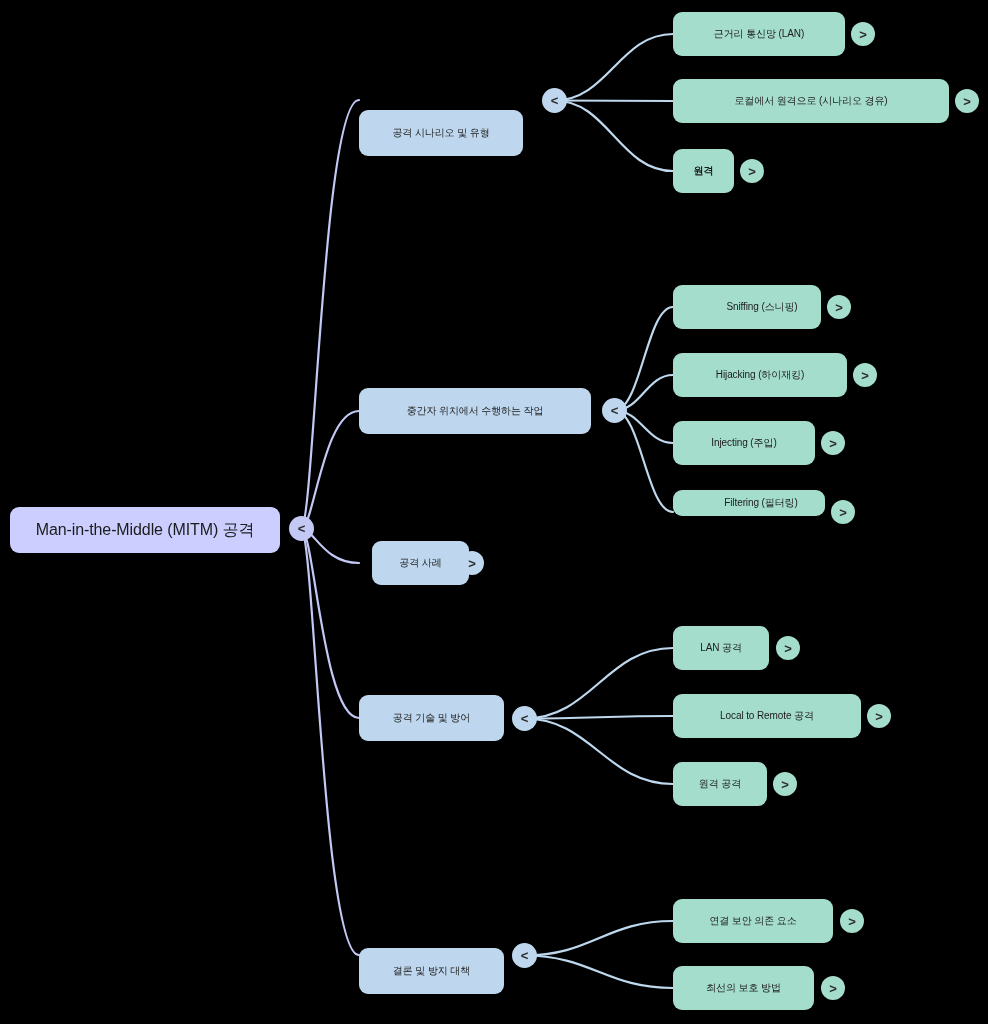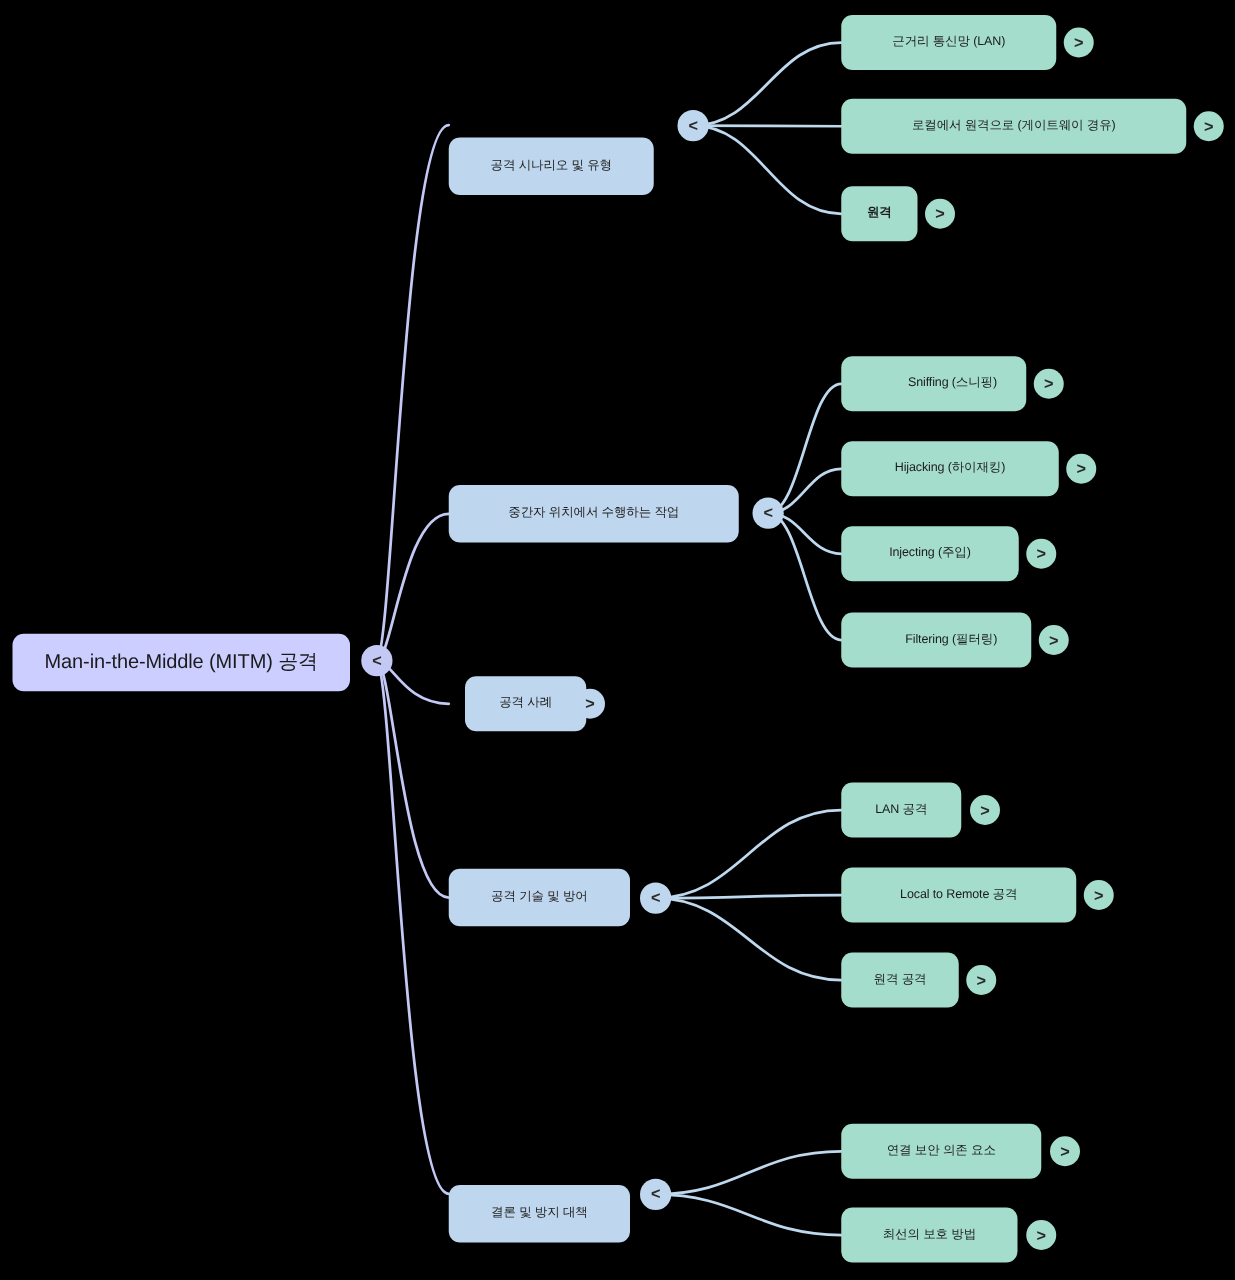--- a/index.html
+++ b/index.html
@@ -106,21 +106,21 @@
     <div class="toggle toggle-l2" style="left: 542px; top: 88px; width: 25px; height: 25px;">
       <span>&lt;</span>
     </div>
     <div class="node-box node-l3" style="left: 673px; top: 12px; width: 172px; height: 44px;">
       <span class="node-label">근거리 통신망 (LAN)</span>
     </div>
     <div class="toggle toggle-l3" style="left: 851px; top: 22px; width: 24px; height: 24px;">
       <span>&gt;</span>
     </div>
     <div class="node-box node-l3" style="left: 673px; top: 79px; width: 276px; height: 44px;">
-      <span class="node-label">로컬에서 원격으로 (게이트웨이 경유)</span>
+      <span class="node-label">로컬에서 원격으로 (시나리오 경유)</span>
     </div>
     <div class="toggle toggle-l3" style="left: 955px; top: 89px; width: 24px; height: 24px;">
       <span>&gt;</span>
     </div>
     <div class="node-box node-l3" style="left: 673px; top: 149px; width: 61px; height: 44px; font-weight: bold;">
       <span class="node-label">원격</span>
     </div>
     <div class="toggle toggle-l3" style="left: 740px; top: 159px; width: 24px; height: 24px;">
       <span>&gt;</span>
     </div>
@@ -141,21 +141,21 @@
     </div>
     <div class="toggle toggle-l3" style="left: 853px; top: 363px; width: 24px; height: 24px;">
       <span>&gt;</span>
     </div>
     <div class="node-box node-l3" style="left: 673px; top: 421px; width: 142px; height: 44px;">
       <span class="node-label">Injecting (주입)</span>
     </div>
     <div class="toggle toggle-l3" style="left: 821px; top: 431px; width: 24px; height: 24px;">
       <span>&gt;</span>
     </div>
-    <div class="node-box node-l3" style="left: 673px; top: 490px; width: 152px; height: 44px; padding-left: 40px;">
+    <div class="node-box node-l3" style="left: 673px; top: 490px; width: 152px; height: 26px; padding-left: 40px;">
       <span class="node-label">Filtering (필터링)</span>
     </div>
     <div class="toggle toggle-l3" style="left: 831px; top: 500px; width: 24px; height: 24px;">
       <span>&gt;</span>
     </div>
     <div class="node-box node-l2" style="left: 372px; top: 541px; width: 97px; height: 44px; align-items: center;">
       <span class="node-label">공격 사례</span>
     </div>
     <div class="toggle toggle-l2" style="left: 460px; top: 551px; width: 24px; height: 24px;">
       <span>&gt;</span>

